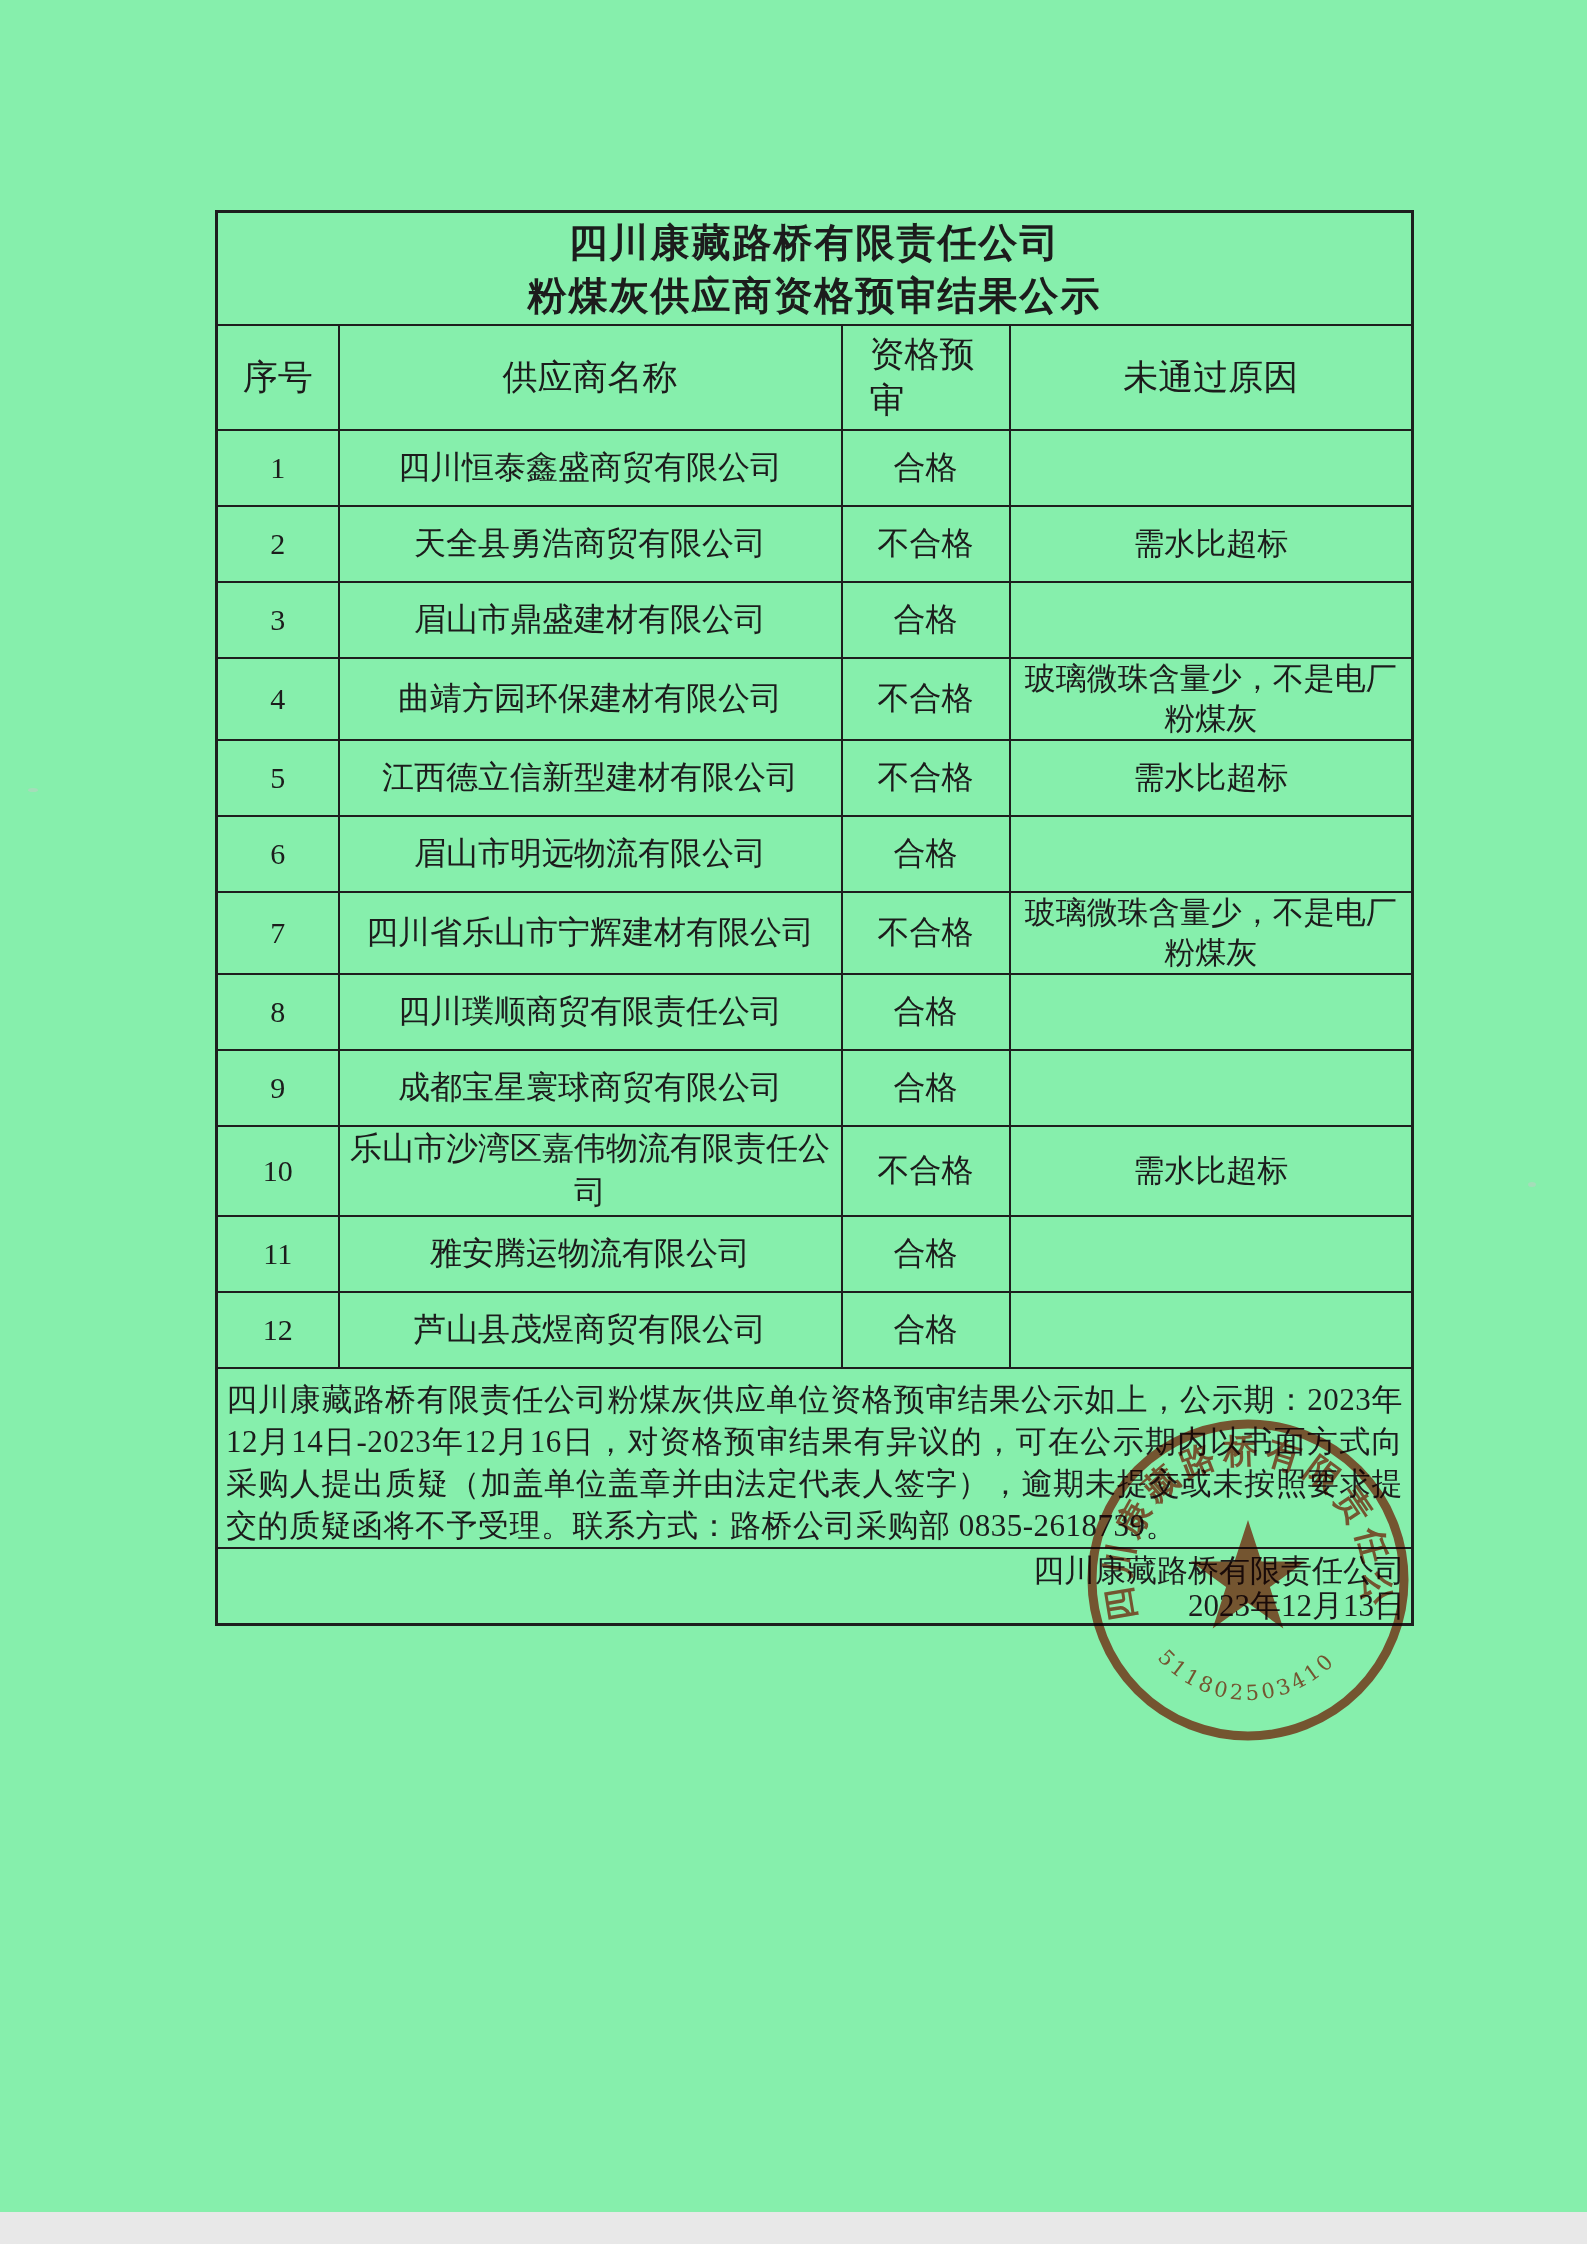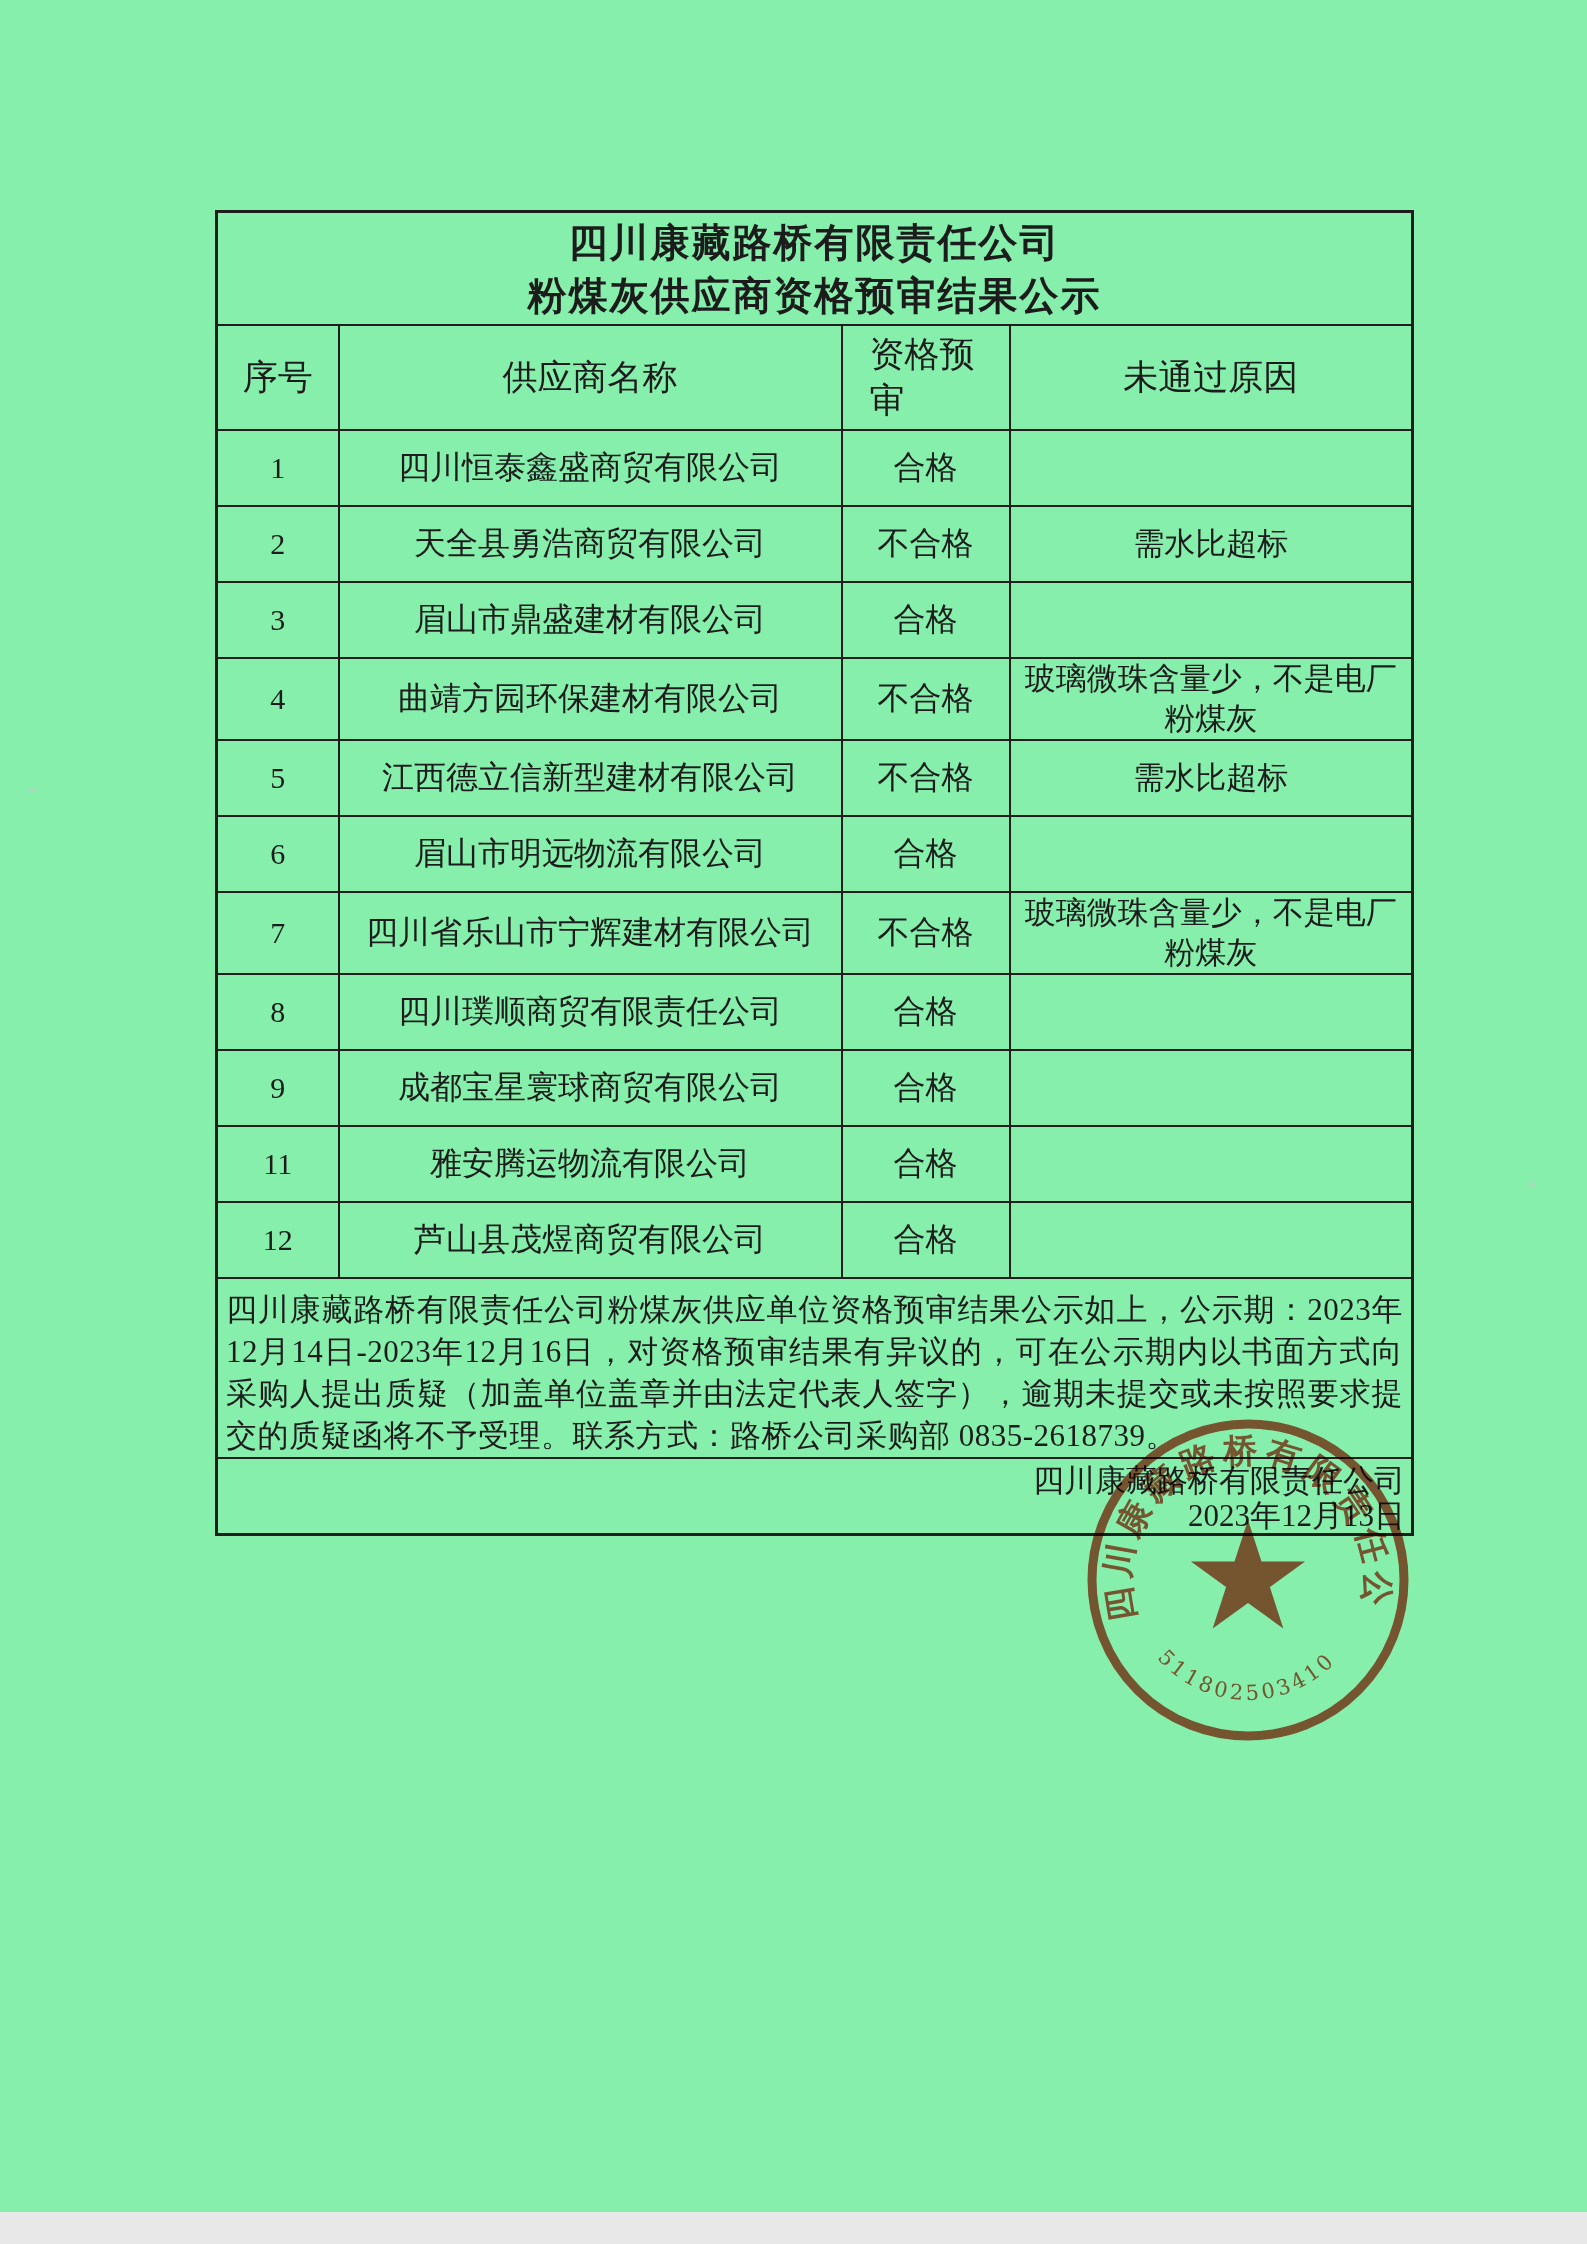--- a/index.html
+++ b/index.html
@@ -186,20 +186,26 @@
           <td class="col-no">8</td>
           <td class="col-supplier">四川璞顺商贸有限责任公司</td>
           <td class="col-result">合格</td>
           <td class="col-reason"></td>
         </tr>
         <tr>
           <td class="col-no">9</td>
           <td class="col-supplier">成都宝星寰球商贸有限公司</td>
           <td class="col-result">合格</td>
           <td class="col-reason"></td>
+        </tr>
+        <tr>
+          <td class="col-no">10</td>
+          <td class="col-supplier">乐山市沙湾区嘉伟物流有限责任公司</td>
+          <td class="col-result">不合格</td>
+          <td class="col-reason">需水比超标</td>
         </tr>
         <tr>
           <td class="col-no">11</td>
           <td class="col-supplier">雅安腾运物流有限公司</td>
           <td class="col-result">合格</td>
           <td class="col-reason"></td>
         </tr>
         <tr>
           <td class="col-no">12</td>
           <td class="col-supplier">芦山县茂煜商贸有限公司</td>

